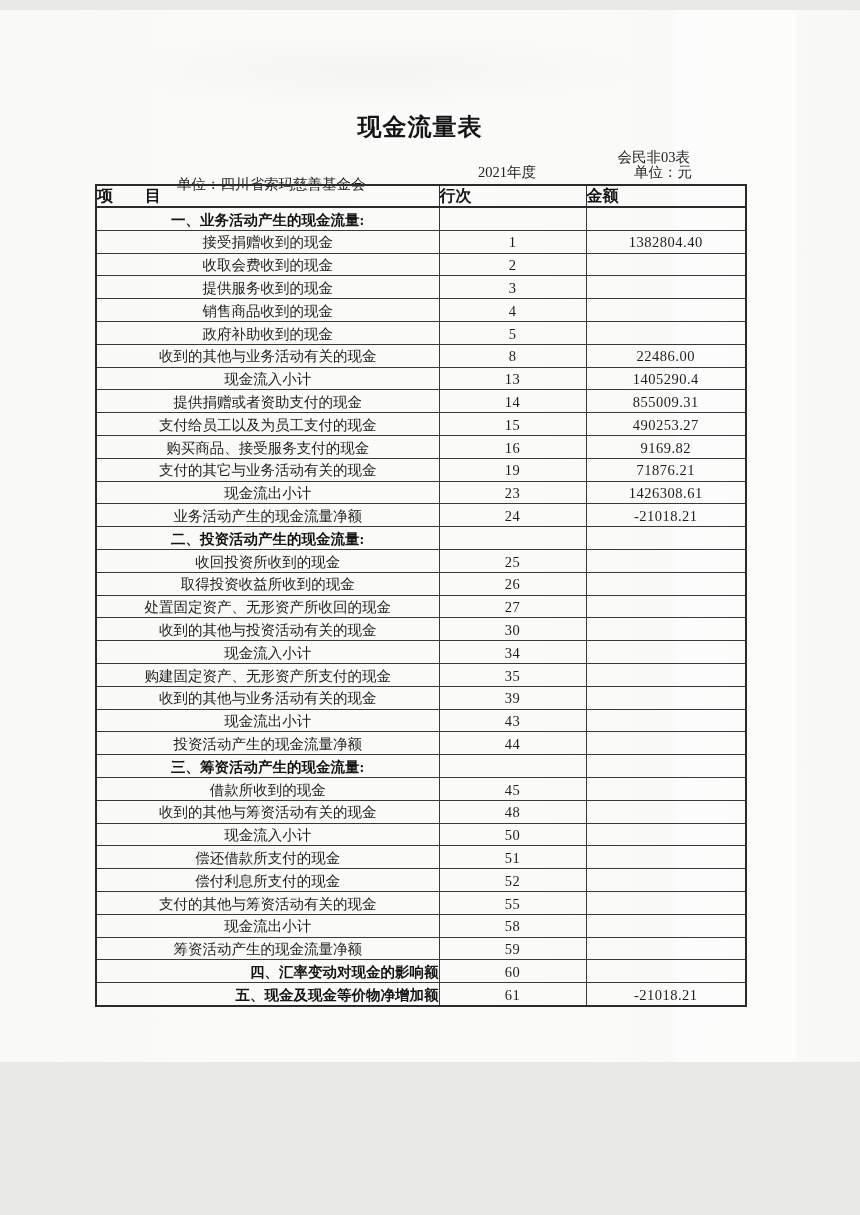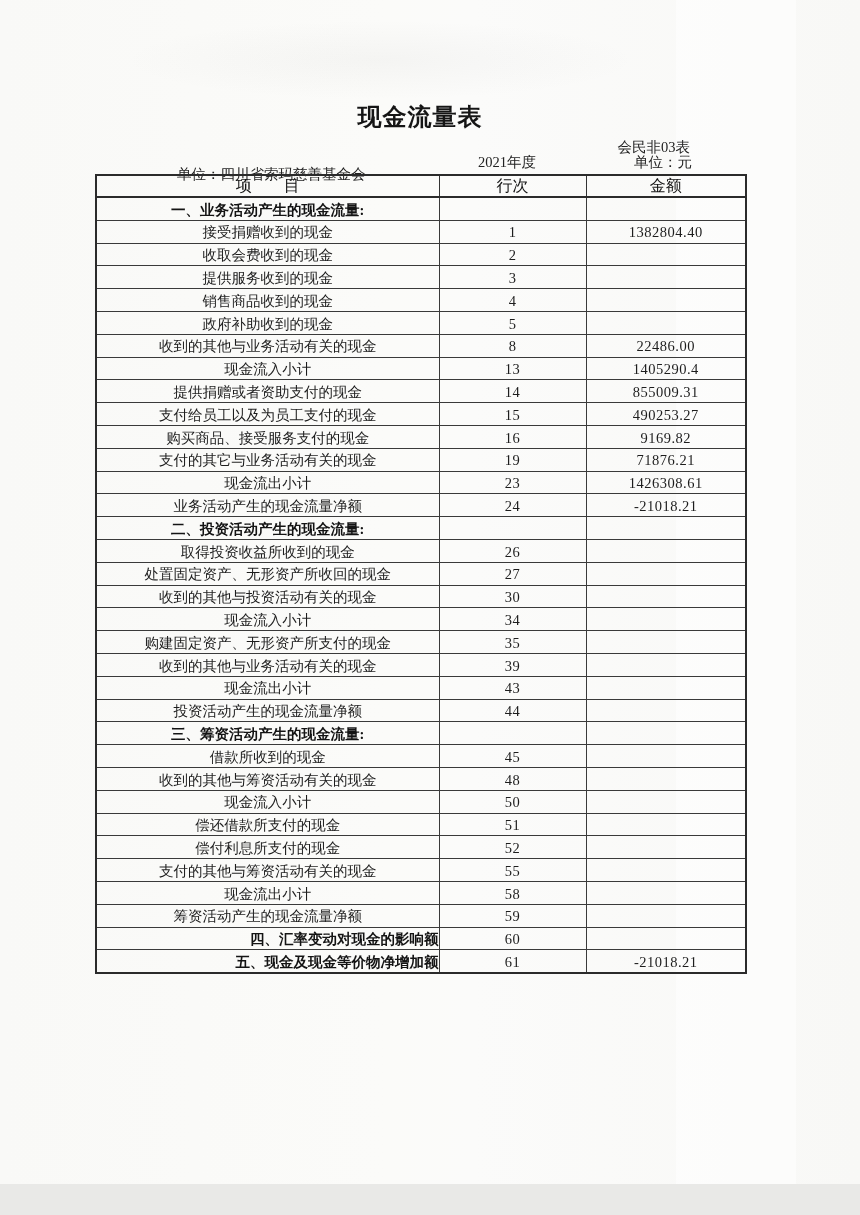--- a/index.html
+++ b/index.html
@@ -3,22 +3,22 @@
 <meta charset="utf-8">
 <style>
   html, body {
     margin: 0;
     padding: 0;
     background: #e9e9e7;
   }
   .page {
     position: relative;
     width: 860px;
-    height: 1184px;
-    margin: 0 auto;
+    height: 1052px;
+    margin: 10px auto;
     background:
       linear-gradient(90deg, #f9f9f7 0%, #fbfbf9 45%, #fbfbfa 55%, #f8f8f6 100%),
       #fafaf8;
     color: #1c1c1c;
     font-family: "Liberation Serif", "DejaVu Serif", serif;
     overflow: hidden;
   }
   
   .scan-band {
     position: absolute;
@@ -86,22 +86,22 @@
   .cash-table col.c-item   { width: 343px; }
   .cash-table col.c-line   { width: 147px; }
   .cash-table col.c-amount { width: 160px; }
 
   .cash-table th {
     border: 1px solid #333;
     border-bottom: 2px solid #2b2b2b;
     height: 20px;
     padding: 0;
     font-size: 16px;
-    font-weight: normal;
-    text-align: center;
+    font-weight: bold;
+    text-align: left;
     vertical-align: middle;
     color: #141414;
     line-height: 1;
   }
   .cash-table td {
     border: 1px solid #3a3a3a;
     height: 19.8px;
     padding: 2px 0 0 0;
     font-size: 14.5px;
     text-align: center;
@@ -214,20 +214,25 @@
           <td class="item item">业务活动产生的现金流量净额</td>
           <td class="line">24</td>
           <td class="amount">-21018.21</td>
         </tr>
         <tr>
           <td class="item section">二、投资活动产生的现金流量:</td>
           <td class="line"></td>
           <td class="amount"></td>
         </tr>
         <tr>
+          <td class="item item">收回投资所收到的现金</td>
+          <td class="line">25</td>
+          <td class="amount"></td>
+        </tr>
+        <tr>
           <td class="item item">取得投资收益所收到的现金</td>
           <td class="line">26</td>
           <td class="amount"></td>
         </tr>
         <tr>
           <td class="item item">处置固定资产、无形资产所收回的现金</td>
           <td class="line">27</td>
           <td class="amount"></td>
         </tr>
         <tr>

